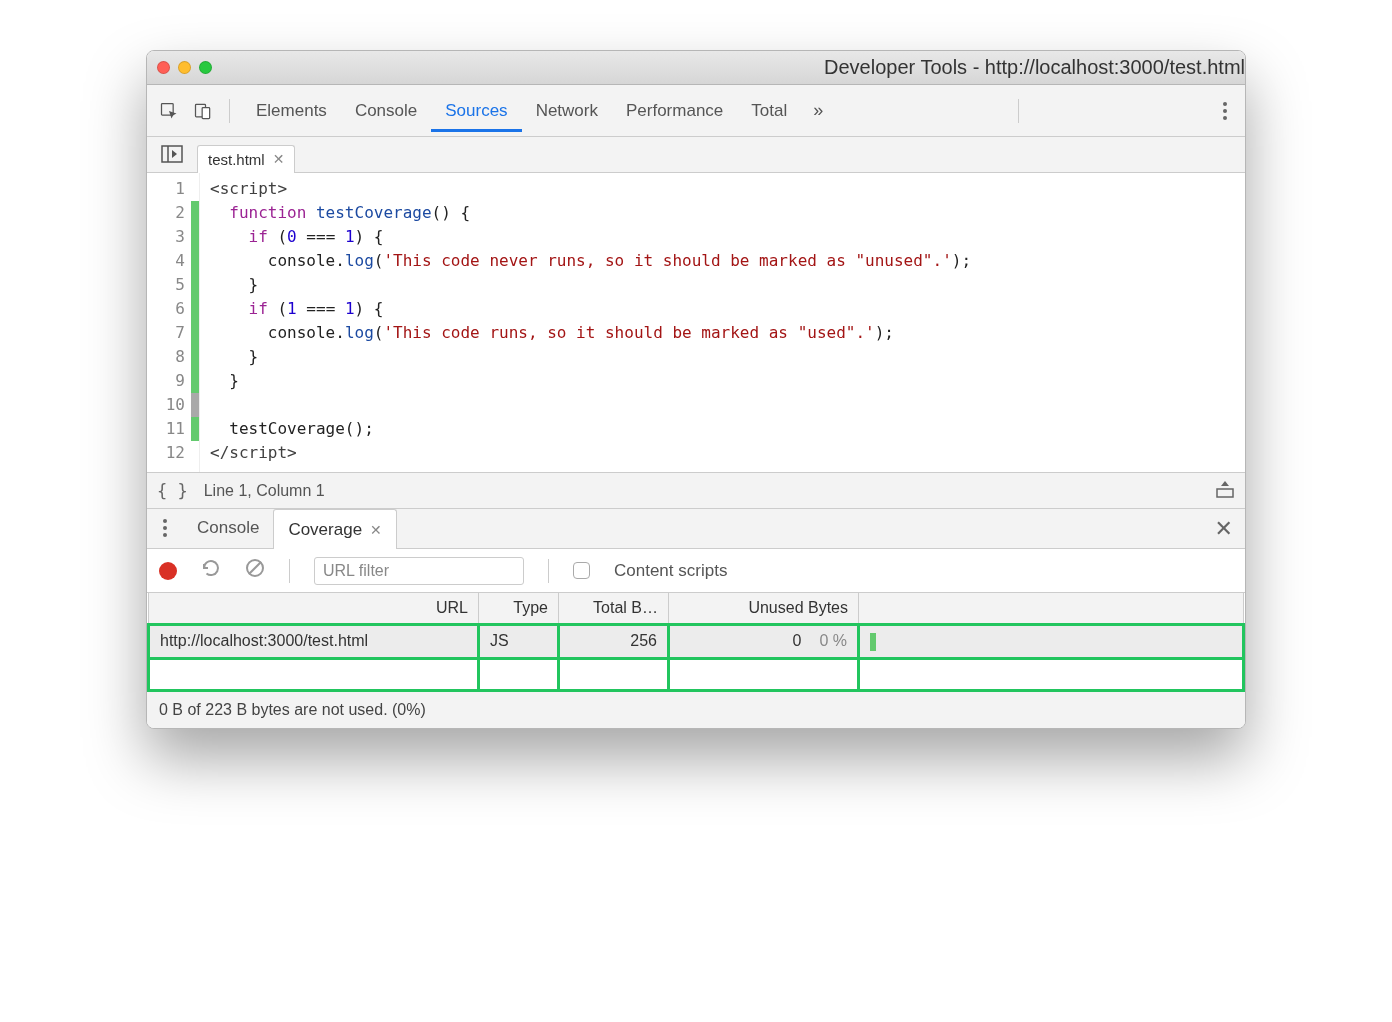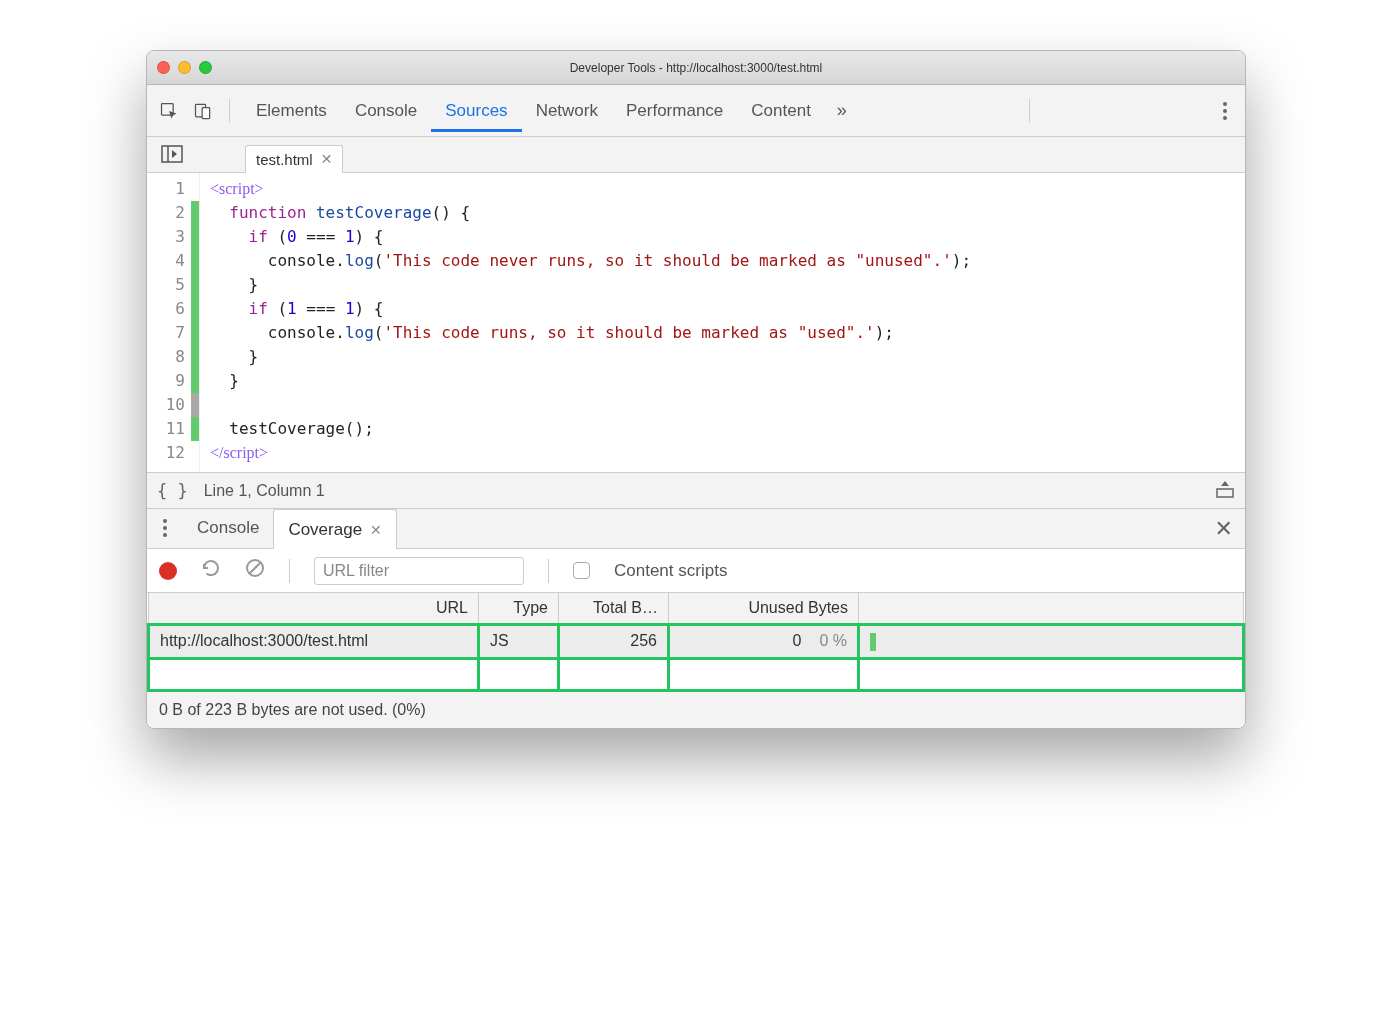--- a/index.html
+++ b/index.html
@@ -27,21 +27,21 @@
     display: flex;
     align-items: center;
     padding: 0 10px;
     position: relative;
   }
   .traffic { display: flex; gap: 8px; }
   .dot { width: 13px; height: 13px; border-radius: 50%; border: 0.5px solid rgba(0,0,0,0.15); }
   .dot.red { background: #ff5f56; }
   .dot.yellow { background: #ffbd2e; }
   .dot.green { background: #27c93f; }
-  .title { position: absolute; left: 0; right: 0; text-align: center; font-size: 12px; color: #333; pointer-events: none;}
+  .title { position: absolute; left: 0; right: 0; text-align: right; font-size: 20px; color: #333; pointer-events: none;}
   
   .maintoolbar {
     height: 52px;
     border-bottom: 1px solid #ccc;
     display: flex;
     align-items: center;
     padding: 0 8px;
     gap: 6px;
     background: #f3f3f3;
     font-size: 17px;
@@ -71,21 +71,20 @@
     border: 1px solid #ccc;
     border-bottom: none;
     border-radius: 3px 3px 0 0;
     padding: 5px 10px;
     font-size: 15px;
     color: #333;
     display: flex;
     align-items: flex-start;
     gap: 8px;
     margin-bottom: -1px;
-    margin-left: 48px;
   }
   .close-x { color:#888; cursor:pointer; font-size:14px;}
   
   .editor {
     display: flex;
     font-family: Menlo, Consolas, monospace;
     font-size: 16px;
     line-height: 24px;
     background: #fff;
     border-bottom: 1px solid #ccc;
@@ -97,21 +96,21 @@
     color: #888;
     padding: 4px 0 4px 0;
     border-right: 1px solid #eee;
   }
   .gutter-row { display:flex; height:24px;}
   .lineno { width:44px; padding-right:6px; text-align:right;}
   .cov { width:8px; }
   .cov.used { background:#63ca6e; }
   .cov.unused { background:#a9a9a9; }
   .code { padding: 4px 10px; white-space: pre; flex:1; color:#222;}
-  .tk-tag { color:#8b5cf6;font-family:Liberation Serif, serif; }
+  .tk-tag { color:#404040; }
   .tk-kw { color:#9b2393; }
   .tk-fn { color:#222; }
   .tk-call { color:#1c4aa1; }
   .tk-num { color:#1c00cf; }
   .tk-str { color:#a31515; }
   .tk-punc { color:#222; }
   .tk-name{ color:#1c4aa1;}
   
   .editor-status {
     height: 36px;
@@ -197,21 +196,21 @@
           <rect x="11" y="8" width="9" height="13" rx="1" fill="#fff"></rect>
         </svg>
     </div>
     <div class="sep"></div>
     <div id="main-tabs" style="display:flex;">
         <div class="tab-main">Elements</div>
         <div class="tab-main">Console</div>
         <div class="tab-main active">Sources</div>
         <div class="tab-main">Network</div>
         <div class="tab-main">Performance</div>
-        <div class="tab-main">Content</div>
+        <div class="tab-main">Total</div>
       </div>
     <div class="chev">»</div>
     <div class="sep" style="margin-left:auto;"></div>
     <div class="kebab">
         <span></span>
         <span></span>
         <span></span>
       </div>
   </div>
 

